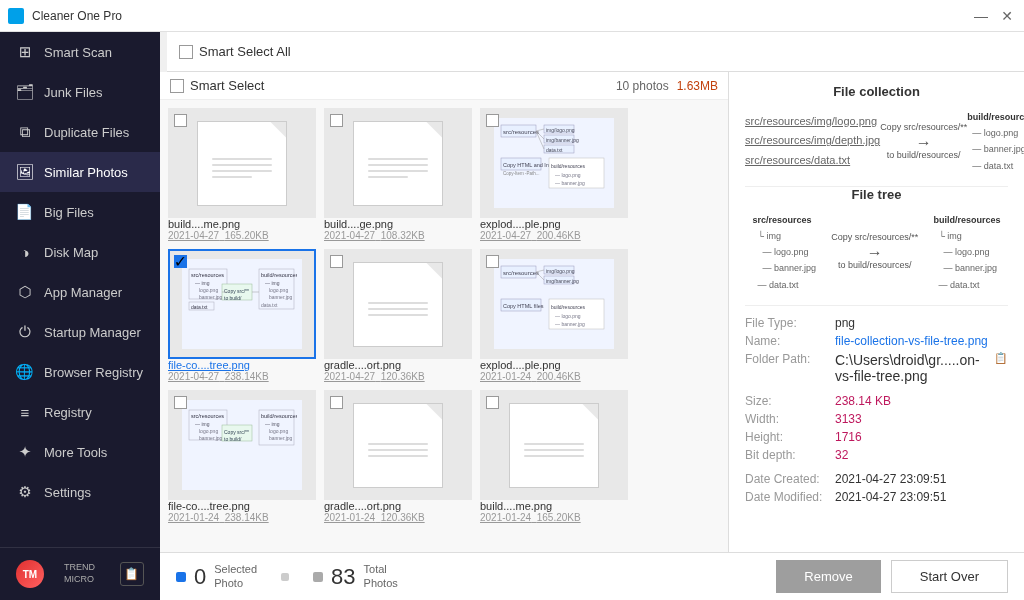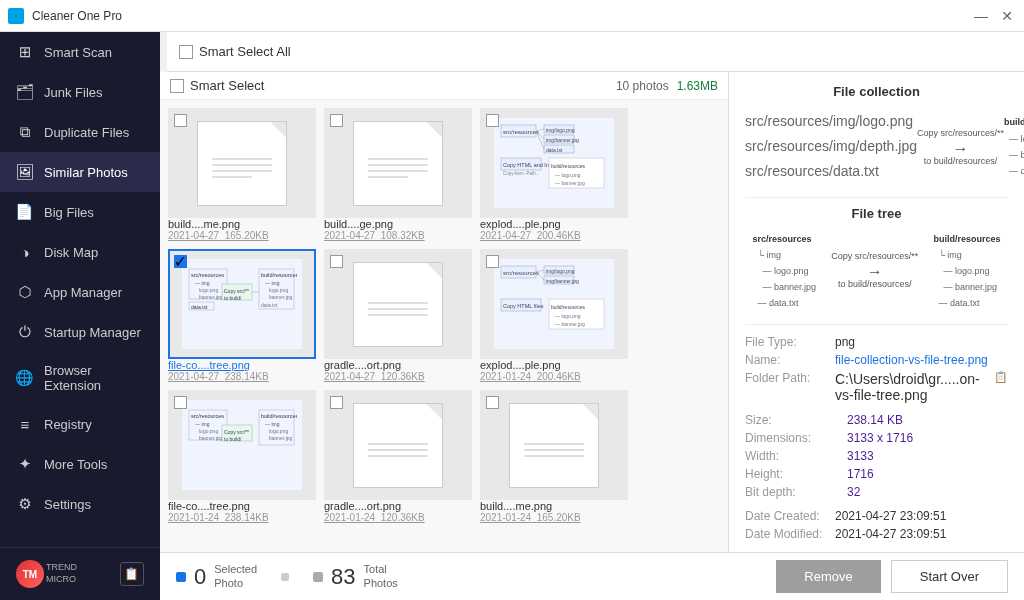--- a/index.html
+++ b/index.html
@@ -70,21 +70,21 @@
     }
     .sidebar-bottom {
       margin-top: auto;
       padding: 12px 16px;
       display: flex;
       align-items: center;
       gap: 8px;
       border-top: 1px solid rgba(255,255,255,0.1);
     }
     .trend-logo {
-      display: flex; align-items: center; gap: 2px;
+      display: flex; align-items: center; gap: 20px;
       flex: 1;
     }
     .trend-logo-icon {
       width: 28px; height: 28px;
       background: linear-gradient(135deg, #e03030, #ff6060);
       border-radius: 50%;
       display: flex; align-items: center; justify-content: center;
       color: white; font-size: 10px; font-weight: bold;
     }
     .trend-logo-text {
@@ -153,21 +153,21 @@
       background: #fff;
       border-bottom: 1px solid #eee;
       gap: 8px;
       flex-shrink: 0;
     }
     .group-header .photos-count {
       font-size: 12px; color: #666;
       margin-left: auto;
     }
     .group-header .size-info {
-      font-size: 12px; color: #15803d;
+      font-size: 12px; color: #c2410c;
     }
 
     
     .photo-grid {
       flex: 1;
       overflow-y: auto;
       padding: 8px;
       background: #f8f8f8;
       display: flex;
       flex-direction: column;
@@ -261,21 +261,20 @@
 
     .section-title {
       font-size: 13px;
       font-weight: 600;
       color: #333;
       text-align: center;
       margin-bottom: 10px;
     }
     .file-tree-section {
       margin-top: 8px;
-      padding-top: 8px;
       border-top: 1px solid #eee;
     }
 
     
     .file-info-section {
       margin-top: 12px;
       border-top: 1px solid #eee;
       padding-top: 10px;
     }
     .info-row {
@@ -288,22 +287,21 @@
       color: #999;
       flex-shrink: 0;
     }
     .info-value {
       color: #1a73e8;
     }
     .info-value.plain {
       color: #333;
     }
     .info-value.highlight {
-      color: #4c1d95;
-      margin-left: 12px;
+      color: #be185d;
     }
 
     
     .bottom-bar {
       height: 48px;
       background: #fff;
       border-top: 1px solid #ddd;
       display: flex;
       align-items: center;
       padding: 0 16px;
@@ -407,21 +405,21 @@
     <div class="sidebar-item">
       <span class="sidebar-icon">⬡</span>
       <span>App Manager</span>
     </div>
     <div class="sidebar-item">
       <span class="sidebar-icon">⏻</span>
       <span>Startup Manager</span>
     </div>
     <div class="sidebar-item">
       <span class="sidebar-icon">🌐</span>
-      <span>Browser Extension</span>
+      <span>Browser Registry</span>
     </div>
     <div class="sidebar-item">
       <span class="sidebar-icon">≡</span>
       <span>Registry</span>
     </div>
     <div class="sidebar-item">
       <span class="sidebar-icon">✦</span>
       <span>More Tools</span>
     </div>
     <div class="sidebar-item">
@@ -699,21 +697,21 @@
             </div>
           </div>
 
         </div>
       </div>
 
       <div class="detail-panel">
 
         <div class="section-title">File collection</div>
         <div style="display:flex;align-items:center;justify-content:space-around;margin-bottom:12px;">
-          <div style="font-size:14px;color:#666;line-height:1.8;">
+          <div style="font-size:11px;color:#666;line-height:1.8;text-decoration:underline;">
             <div>src/resources/img/logo.png</div>
             <div>src/resources/img/depth.jpg</div>
             <div>src/resources/data.txt</div>
           </div>
           <div style="text-align:center;">
             <div style="font-size:9px;color:#555;white-space:nowrap;">Copy src/resources/**</div>
             <div style="font-size:16px;color:#555;">→</div>
             <div style="font-size:9px;color:#555;white-space:nowrap;">to build/resources/</div>
           </div>
           <div style="font-size:9px;color:#666;line-height:1.8;">
@@ -760,24 +758,20 @@
           </div>
           <div class="info-row">
             <span class="info-label">Folder Path:</span>
             <span class="info-value plain" style="font-size:14px;">C:\Users\droid\gr.....on-vs-file-tree.png</span>
             <span style="margin-left:4px;cursor:pointer;font-size:11px;color:#666;">📋</span>
           </div>
           <div style="height:6px;"></div>
           <div class="info-row">
             <span class="info-label">Size:</span>
             <span class="info-value highlight">238.14 KB</span>
-          </div>
-          <div class="info-row">
-            <span class="info-label">Dimensions:</span>
-            <span class="info-value highlight">3133 x 1716</span>
           </div>
           <div class="info-row">
             <span class="info-label">Width:</span>
             <span class="info-value highlight">3133</span>
           </div>
           <div class="info-row">
             <span class="info-label">Height:</span>
             <span class="info-value highlight">1716</span>
           </div>
           <div class="info-row">

